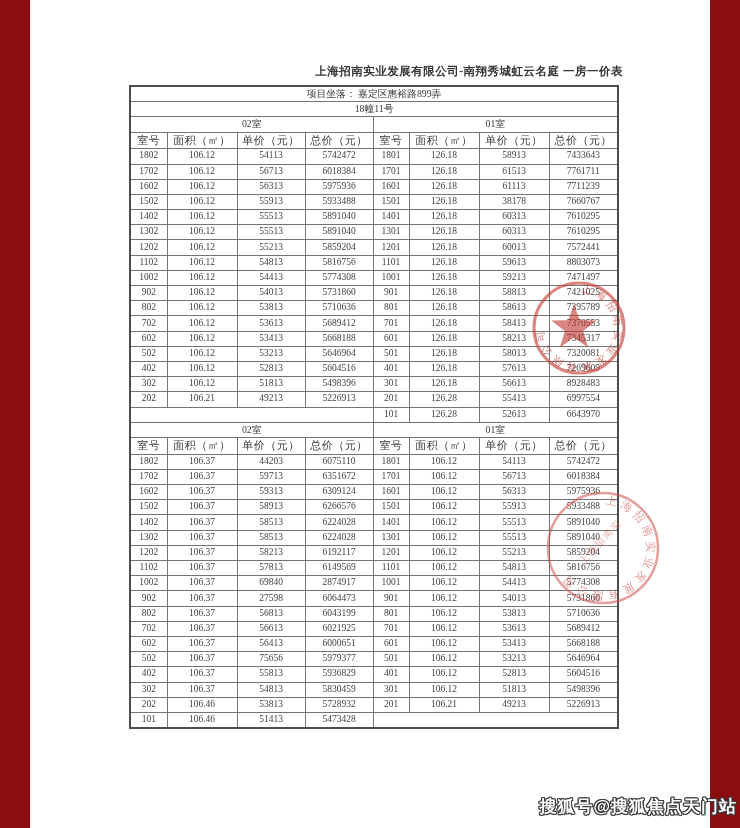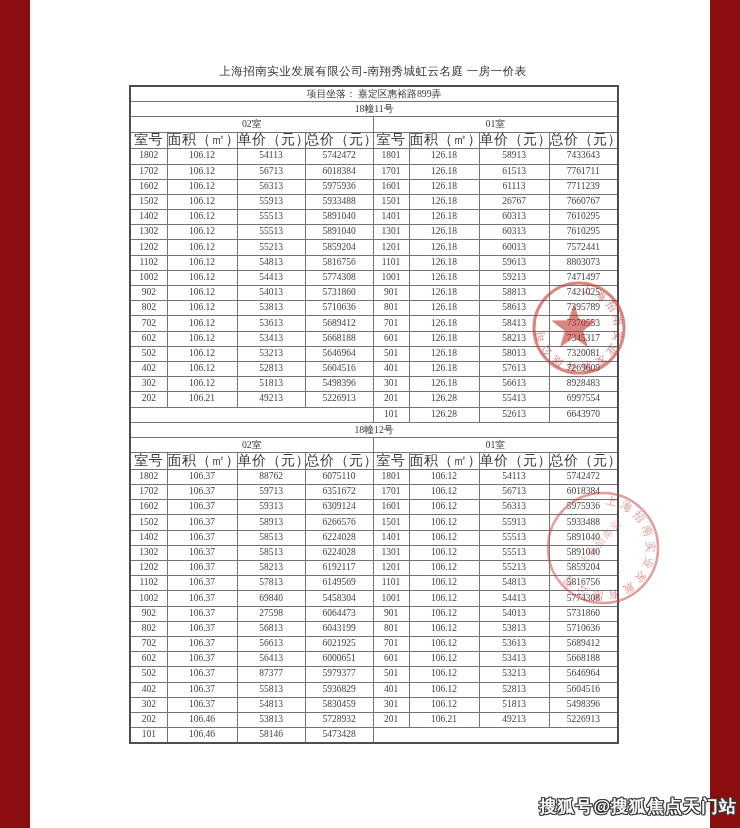--- a/index.html
+++ b/index.html
@@ -5,38 +5,38 @@
   html,body{margin:0;padding:0;}
   body{
     width:740px;height:828px;position:relative;overflow:hidden;
     background:#ffffff;
     font-family:"Liberation Serif","DejaVu Serif",serif;
   }
   .side-bar{position:absolute;top:0;width:30px;height:828px;background:#8a0d0f;z-index:1;}
   .side-bar.left{left:0;}
   .side-bar.right{right:0;}
   .doc-title{
-    position:absolute;left:129px;top:64px;width:488px;
-    text-align:center;font-size:11.5px;font-weight:400;color:#343434;
+    position:absolute;left:135px;top:64px;width:488px;
+    text-align:right;font-size:11.5px;font-weight:700;color:#343434;
     letter-spacing:0.5px;white-space:nowrap;z-index:2;
   }
   table.price{
     position:absolute;left:129px;top:85px;width:488px;
     border-collapse:collapse;table-layout:fixed;z-index:2;
     border:2px solid #4e4e4e;
   }
   table.price td{
     border:1px solid #747474;
     height:14.2px;line-height:1.05;
     font-size:9.5px;color:#424242;
     text-align:center;vertical-align:middle;
     padding:0;margin:0;overflow:hidden;white-space:nowrap;
   }
   table.price tr.band td{font-size:9.8px;color:#3a3a3a;}
-  table.price tr.head td{height:15.8px;font-size:14px;letter-spacing:0.5px;color:#3a3a3a;}
+  table.price tr.head td{height:15.8px;font-size:11px;letter-spacing:0.5px;color:#3a3a3a;}
   .stamp{position:absolute;z-index:3;pointer-events:none;}
   .watermark{
     position:absolute;right:3px;top:795px;z-index:5;
     font-family:"Liberation Sans","DejaVu Sans",sans-serif;
     font-weight:bold;font-size:17px;letter-spacing:1px;color:#fdfdfd;
     text-shadow:
       1.2px 0 #3c3c3c,-1.2px 0 #3c3c3c,0 1.2px #3c3c3c,0 -1.2px #3c3c3c,
       1px 1px #3c3c3c,-1px -1px #3c3c3c,1px -1px #3c3c3c,-1px 1px #3c3c3c;
     white-space:nowrap;
     text-align:center;
@@ -112,21 +112,21 @@
         <td>61113</td>
         <td>7711239</td>
       </tr>
       <tr>
         <td>1502</td>
         <td>106.12</td>
         <td>55913</td>
         <td>5933488</td>
         <td>1501</td>
         <td>126.18</td>
-        <td>26767</td>
+        <td>38178</td>
         <td>7660767</td>
       </tr>
       <tr>
         <td>1402</td>
         <td>106.12</td>
         <td>55513</td>
         <td>5891040</td>
         <td>1401</td>
         <td>126.18</td>
         <td>60313</td>
@@ -251,42 +251,39 @@
         <td>126.28</td>
         <td>55413</td>
         <td>6997554</td>
       </tr>
       <tr>
         <td colspan="4"></td>
         <td>101</td>
         <td>126.28</td>
         <td>52613</td>
         <td>6643970</td>
-      </tr>
-      <tr class="band">
-        <td colspan="8">18幢12号</td>
       </tr>
       <tr class="band">
         <td colspan="4">02室</td>
         <td colspan="4">01室</td>
       </tr>
       <tr class="head">
         <td>室号</td>
         <td>面积（㎡）</td>
         <td>单价（元）</td>
         <td>总价（元）</td>
         <td>室号</td>
         <td>面积（㎡）</td>
         <td>单价（元）</td>
         <td>总价（元）</td>
       </tr>
       <tr>
         <td>1802</td>
         <td>106.37</td>
-        <td>88762</td>
+        <td>44203</td>
         <td>6075110</td>
         <td>1801</td>
         <td>106.12</td>
         <td>54113</td>
         <td>5742472</td>
       </tr>
       <tr>
         <td>1702</td>
         <td>106.37</td>
         <td>59713</td>
@@ -353,21 +350,21 @@
         <td>6149569</td>
         <td>1101</td>
         <td>106.12</td>
         <td>54813</td>
         <td>5816756</td>
       </tr>
       <tr>
         <td>1002</td>
         <td>106.37</td>
         <td>69840</td>
-        <td>5458304</td>
+        <td>2874917</td>
         <td>1001</td>
         <td>106.12</td>
         <td>54413</td>
         <td>5774308</td>
       </tr>
       <tr>
         <td>902</td>
         <td>106.37</td>
         <td>27598</td>
         <td>6064473</td>
@@ -402,21 +399,21 @@
         <td>56413</td>
         <td>6000651</td>
         <td>601</td>
         <td>106.12</td>
         <td>53413</td>
         <td>5668188</td>
       </tr>
       <tr>
         <td>502</td>
         <td>106.37</td>
-        <td>87377</td>
+        <td>75656</td>
         <td>5979377</td>
         <td>501</td>
         <td>106.12</td>
         <td>53213</td>
         <td>5646964</td>
       </tr>
       <tr>
         <td>402</td>
         <td>106.37</td>
         <td>55813</td>
@@ -442,21 +439,21 @@
         <td>53813</td>
         <td>5728932</td>
         <td>201</td>
         <td>106.21</td>
         <td>49213</td>
         <td>5226913</td>
       </tr>
       <tr>
         <td>101</td>
         <td>106.46</td>
-        <td>58146</td>
+        <td>51413</td>
         <td>5473428</td>
         <td colspan="4"></td>
       </tr>
     </tbody>
 </table>
 
 <svg class="stamp" style="left:528px;top:278px;" width="110" height="110" viewBox="0 0 110 110">
   <circle cx="51" cy="50" r="45" fill="none" stroke="rgba(194,59,52,0.62)" stroke-width="3"></circle>
   <defs>
     <path id="s1ring" d="M51,14 A36,36 0 1 1 50.9,14"></path>

